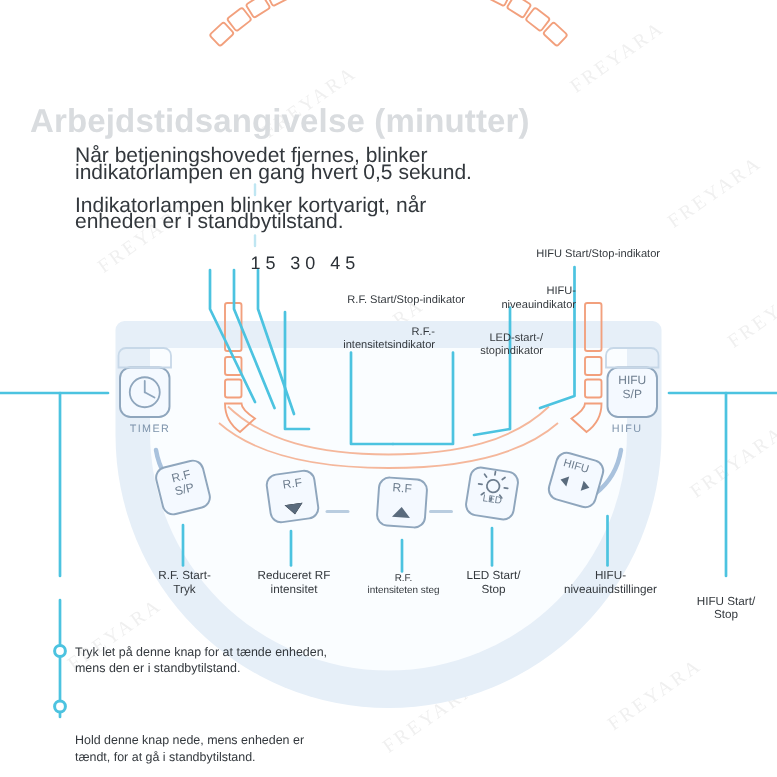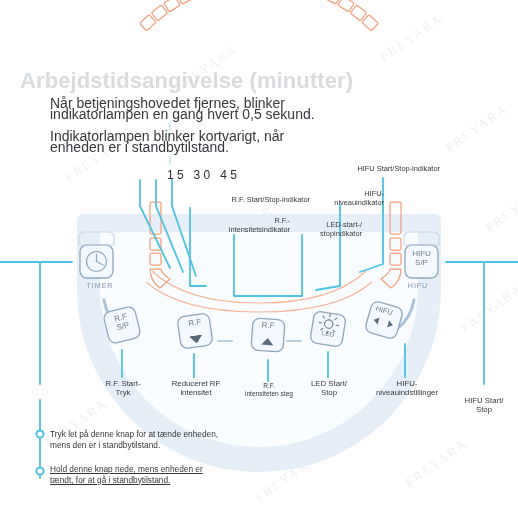--- a/index.html
+++ b/index.html
@@ -67,21 +67,21 @@
   .bl2{left:158px;top:379px;width:76px;}
   .bl3{left:230px;top:382px;width:78px;font-size:6.6px;line-height:8.3px;}
   .bl4{left:296px;top:379px;width:66px;}
   .bl5{left:352px;top:379px;width:110px;}
   .bl6{left:452px;top:379px;width:64px;margin-top:17px;}
 
   .tip{
     font-size:8.3px;line-height:10.6px;color:#33383d;text-align:left;
   }
   .tip1{left:50px;top:429px;width:250px;}
-  .tip2{left:50px;top:464px;width:250px;text-decoration:underline;}
+  .tip2{left:50px;top:488px;width:250px;}
 
   
   .face{position:absolute;z-index:5;text-align:center;color:#7d93ab;}
   .face-timer{left:78px;top:281px;width:44px;font-size:7.2px;letter-spacing:.9px;}
   .face-hifu{left:396px;top:281px;width:44px;font-size:7.2px;letter-spacing:.9px;}
   .keycap-txt{
     position:absolute;z-index:6;text-align:center;
     color:#6d7d8e;font-size:8px;line-height:8.6px;
   }
 </style>

